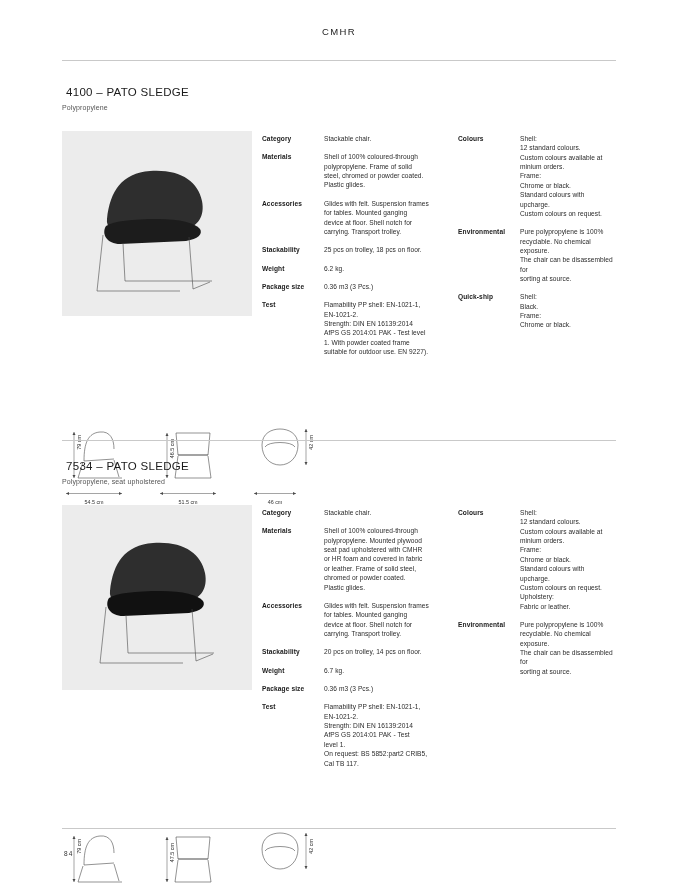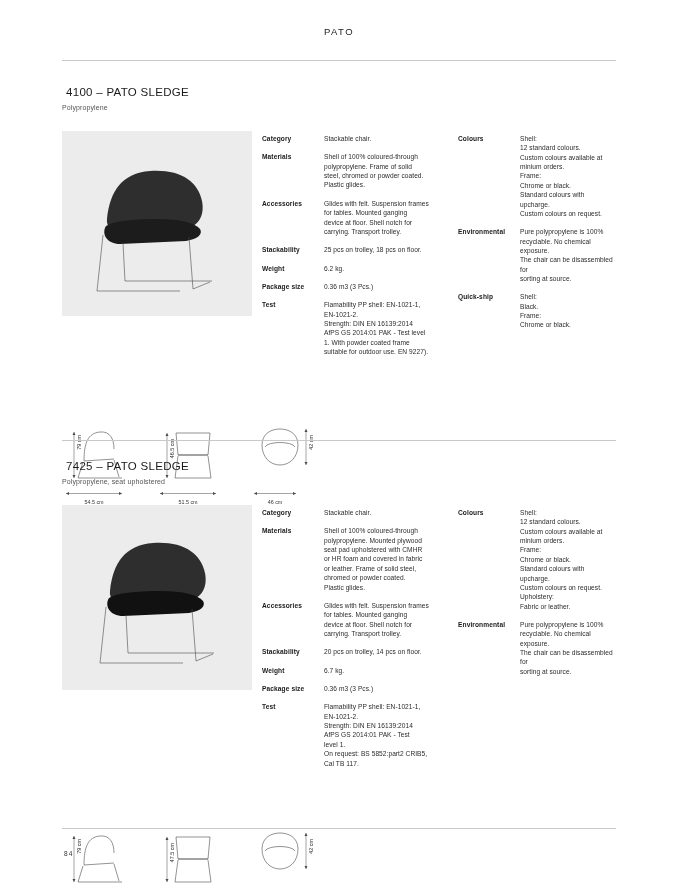--- a/index.html
+++ b/index.html
@@ -150,21 +150,21 @@
     color: #333;
   }
 
   .arrow-line { stroke: #4a4a4a; stroke-width: 0.5; }
   .chair-line { stroke: #4a4a4a; stroke-width: 0.6; fill: none; }
 </style>
 </head>
 <body>
 
 <div class="page-header">
-  <div class="title">PATO</div>
+  <div class="title">CMHR</div>
 </div>
 <div class="header-rule"></div>
 
 <div class="product product-1">
   <h2 class="prod-title">4100 – PATO SLEDGE</h2>
   <p class="prod-sub">Polypropylene</p>
 
   <div class="prod-body">
     <div class="photo-box">
       <svg width="190" height="185" viewBox="0 0 190 185">
@@ -313,21 +313,21 @@
         </svg>
       </div>
       <div class="dim-caption" style="width:46px;">46 cm</div>
     </div>
   </div>
 </div>
 
 <div class="sep-rule sep-1"></div>
 
 <div class="product product-2">
-  <h2 class="prod-title">7425 – PATO SLEDGE</h2>
+  <h2 class="prod-title">7534 – PATO SLEDGE</h2>
   <p class="prod-sub">Polypropylene, seat upholstered</p>
 
   <div class="prod-body">
     <div class="photo-box">
       <svg width="190" height="185" viewBox="0 0 190 185">
         <path d="M48 86 C51 58, 63 40, 91 38 C121 36, 139 48, 143 68 C146 83, 139 94, 125 96 L63 98 C53 98, 47 94, 48 86 Z" fill="#2e2e2e"></path>
         <path d="M47 93 C55 88, 73 86, 99 86 C121 86, 136 90, 141 96 C144 101, 139 106, 127 108 L61 111 C48 111, 42 101, 47 93 Z" fill="#111111"></path>
         <path d="M44 102 L38 158" class="chair-line" stroke="#555" stroke-width="1.6"></path>
         <path d="M130 104 L134 156" class="chair-line" stroke="#555" stroke-width="1.6"></path>
         <path d="M38 158 L121 158" class="chair-line" stroke="#666" stroke-width="1.4"></path>

